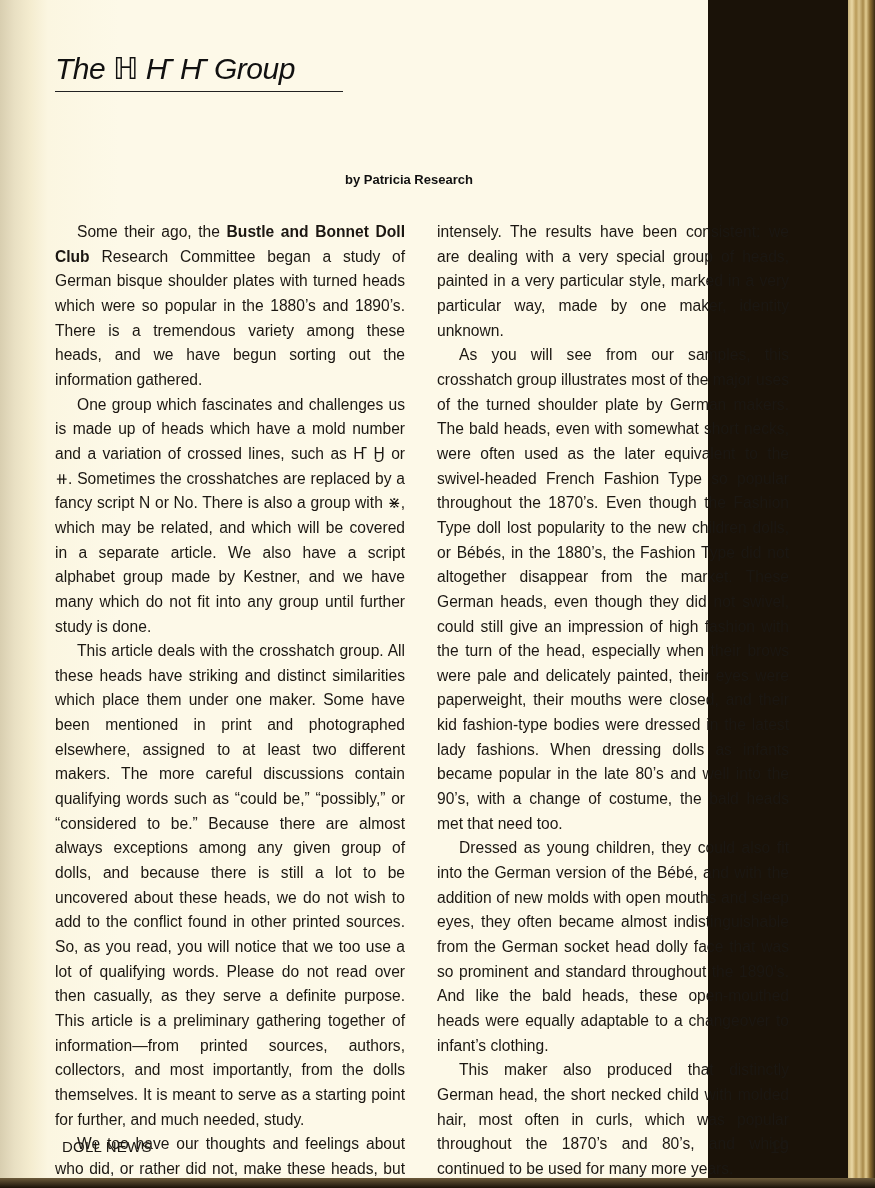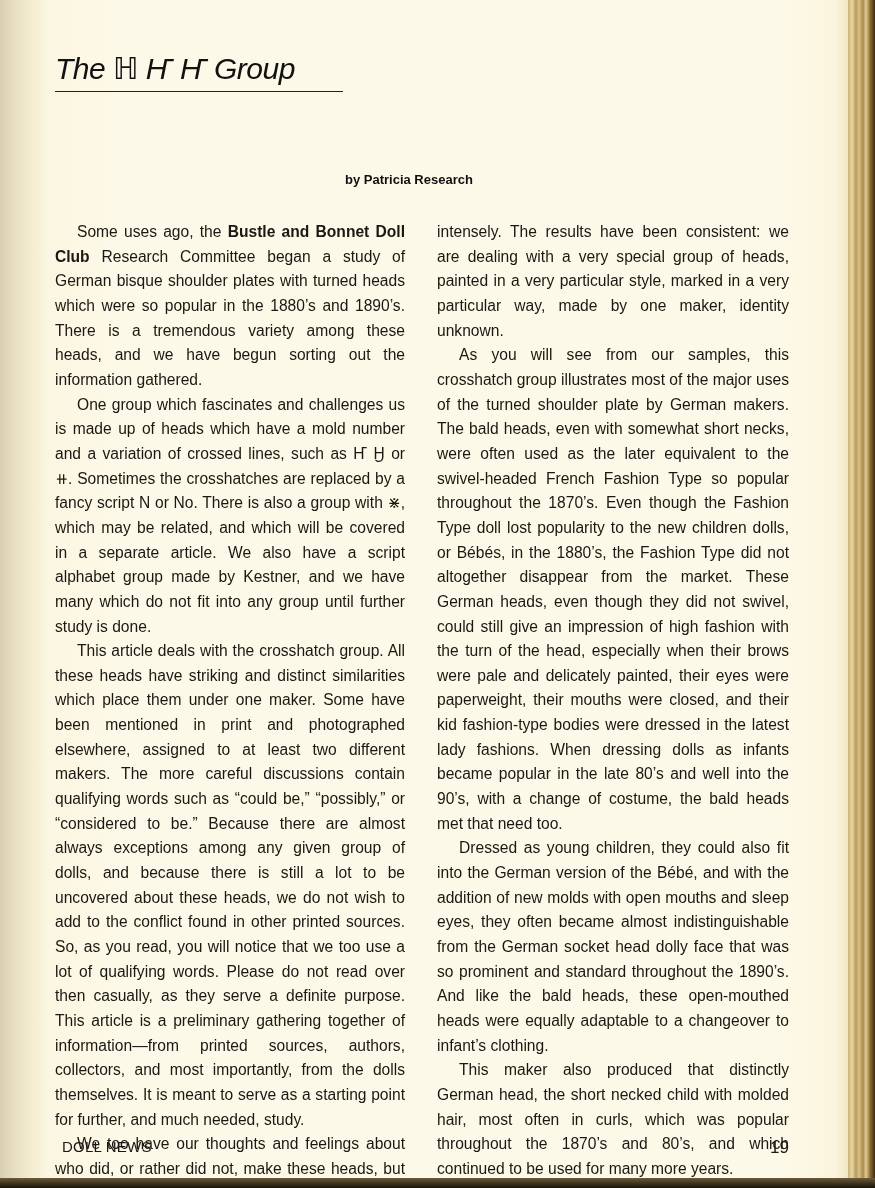--- a/index.html
+++ b/index.html
@@ -2,21 +2,21 @@
 <html><head>
 <meta charset="utf-8">
 <style>
   html, body { margin: 0; padding: 0; }
   body {
     width: 875px; height: 1188px; overflow: hidden;
     background: #1a1208;
     font-family: "Liberation Sans", "DejaVu Sans", sans-serif;
   }
   .page {
-    position: absolute; left: 0; top: 0; width: 875px; height: 1182px;
+    position: absolute; left: 0; top: 0; width: 708px; height: 1182px;
     background:
       linear-gradient(to right, #d8ceb0 0px, #e8dfc2 14px, #f4eccf 30px, #fbf6e1 48px, #fdf9e8 120px, #fdf9e8 780px, #fbf5de 835px, #f1e6c2 848px, rgba(0,0,0,0) 850px);
     color: #1b1712;
   }
   .binding {
     position: absolute; top: 0; left: 848px; width: 27px; height: 1182px;
     background: linear-gradient(to right, #c9b27a 0px, #e9d7a4 4px, #b99a58 8px, #d8c28a 11px, #a8894a 15px, #e2cc92 18px, #8f6f33 22px, #3b2a12 27px);
   }
   .bottom-edge {
     position: absolute; left: 0; top: 1178px; width: 875px; height: 10px;
@@ -64,21 +64,21 @@
 <body>
 
 <div class="page">
 
   <div class="kicker">The ℍ Ҥ Ҥ Group</div>
 
 
   <div class="byline">by Patricia Research</div>
 
   <div class="col left">
-    <p><span>Some uses ago, the </span><b>Bustle and Bonnet Doll Club</b><span> Research Committee began a study of German bisque shoulder plates with turned heads which were so popular in the 1880’s and 1890’s. There is a tremendous variety among these heads, and we have begun sorting out the information gathered.</span></p>
+    <p><span>Some their ago, the </span><b>Bustle and Bonnet Doll Club</b><span> Research Committee began a study of German bisque shoulder plates with turned heads which were so popular in the 1880’s and 1890’s. There is a tremendous variety among these heads, and we have begun sorting out the information gathered.</span></p>
     <p><span>One group which fascinates and challenges us is made up of heads which have a mold number and a variation of crossed lines, such as </span><span class="glyph">Ҥ Ӈ</span><span> or </span><span class="glyph">⧺</span><span>. Sometimes the crosshatches are replaced by a fancy script N or No. There is also a group with </span><span class="glyph">⋇</span><span>, which may be related, and which will be covered in a separate article. We also have a script alphabet group made by Kestner, and we have many which do not fit into any group until further study is done.</span></p>
     <p>This article deals with the crosshatch group. All these heads have striking and distinct similarities which place them under one maker. Some have been mentioned in print and photographed elsewhere, assigned to at least two different makers. The more careful discussions contain qualifying words such as “could be,” “possibly,” or “considered to be.” Because there are almost always exceptions among any given group of dolls, and because there is still a lot to be uncovered about these heads, we do not wish to add to the conflict found in other printed sources. So, as you read, you will notice that we too use a lot of qualifying words. Please do not read over then casually, as they serve a definite purpose. This article is a preliminary gathering together of information—from printed sources, authors, collectors, and most importantly, from the dolls themselves. It is meant to serve as a starting point for further, and much needed, study.</p>
     <p>We too have our thoughts and feelings about who did, or rather did not, make these heads, but we are not able to give a final answer. Our samples, though small in number in comparison to the actual numbers of these heads around today, have been studied carefully and</p>
   </div>
 
   <div class="col right">
     <p class="noindent">intensely. The results have been consistent: we are dealing with a very special group of heads, painted in a very particular style, marked in a very particular way, made by one maker, identity unknown.</p>
     <p>As you will see from our samples, this crosshatch group illustrates most of the major uses of the turned shoulder plate by German makers. The bald heads, even with somewhat short necks, were often used as the later equivalent to the swivel-headed French Fashion Type so popular throughout the 1870’s. Even though the Fashion Type doll lost popularity to the new children dolls, or Bébés, in the 1880’s, the Fashion Type did not altogether disappear from the market. These German heads, even though they did not swivel, could still give an impression of high fashion with the turn of the head, especially when their brows were pale and delicately painted, their eyes were paperweight, their mouths were closed, and their kid fashion-type bodies were dressed in the latest lady fashions. When dressing dolls as infants became popular in the late 80’s and well into the 90’s, with a change of costume, the bald heads met that need too.</p>
     <p>Dressed as young children, they could also fit into the German version of the Bébé, and with the addition of new molds with open mouths and sleep eyes, they often became almost indistinguishable from the German socket head dolly face that was so prominent and standard throughout the 1890’s. And like the bald heads, these open-mouthed heads were equally adaptable to a changeover to infant’s clothing.</p>
     <p>This maker also produced that distinctly German head, the short necked child with molded hair, most often in curls, which was popular throughout the 1870’s and 80’s, and which continued to be used for many more years.</p>

